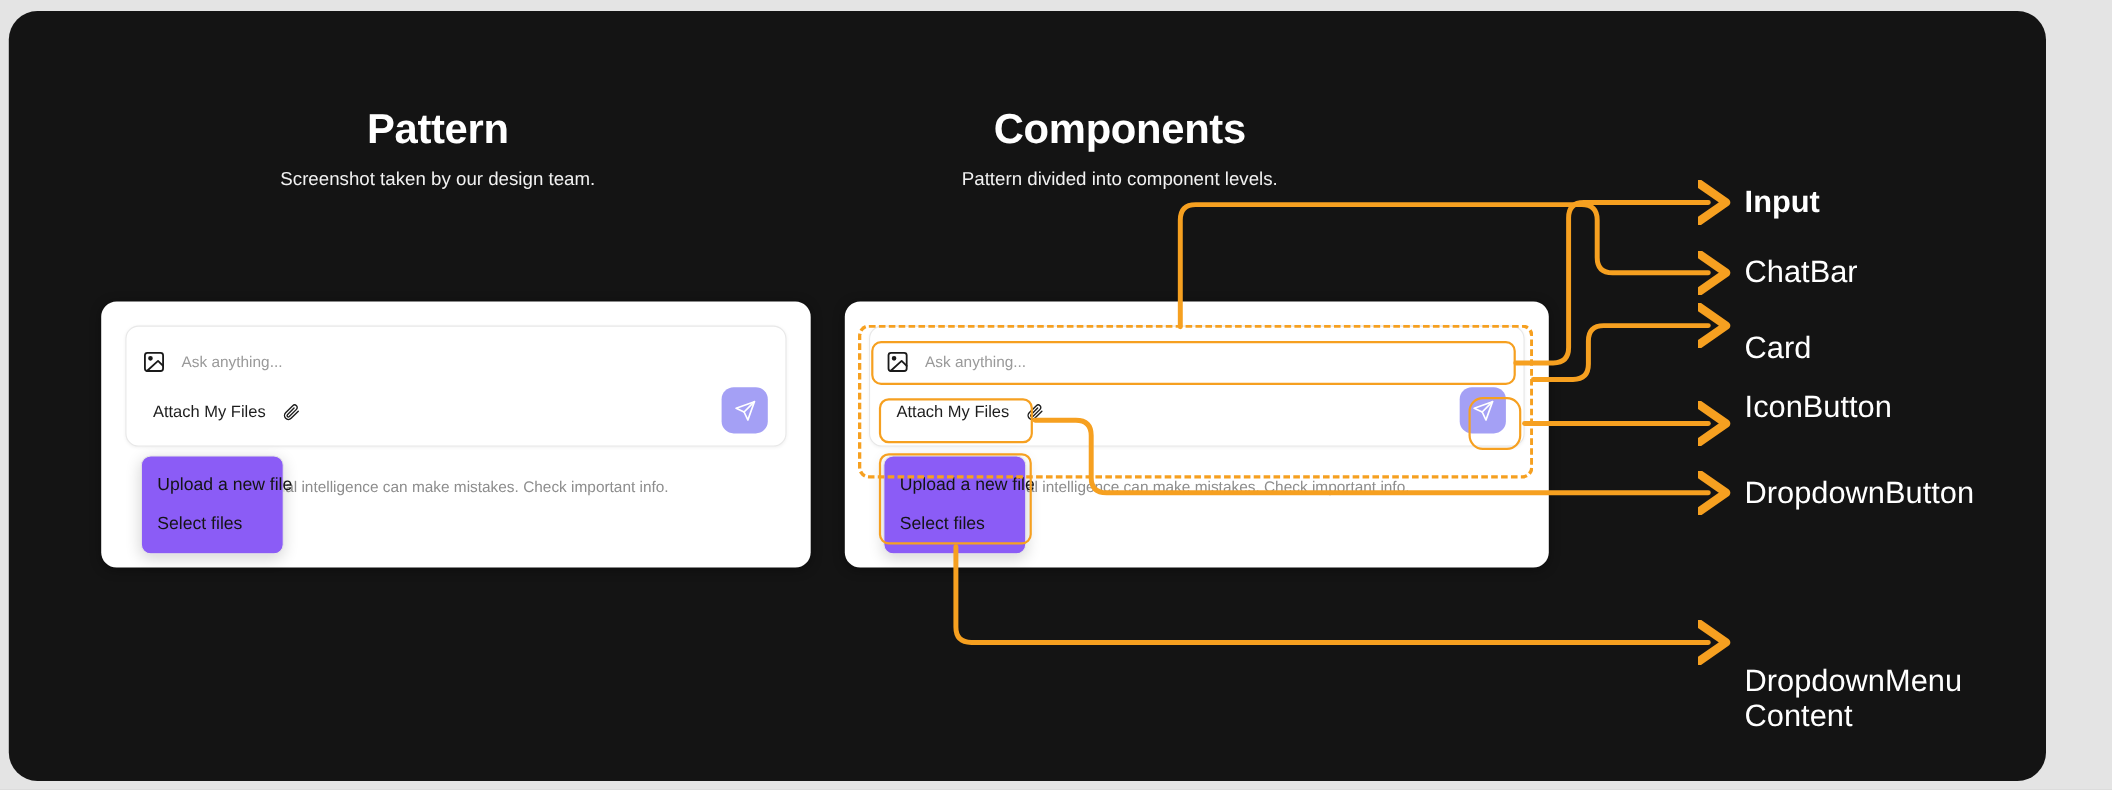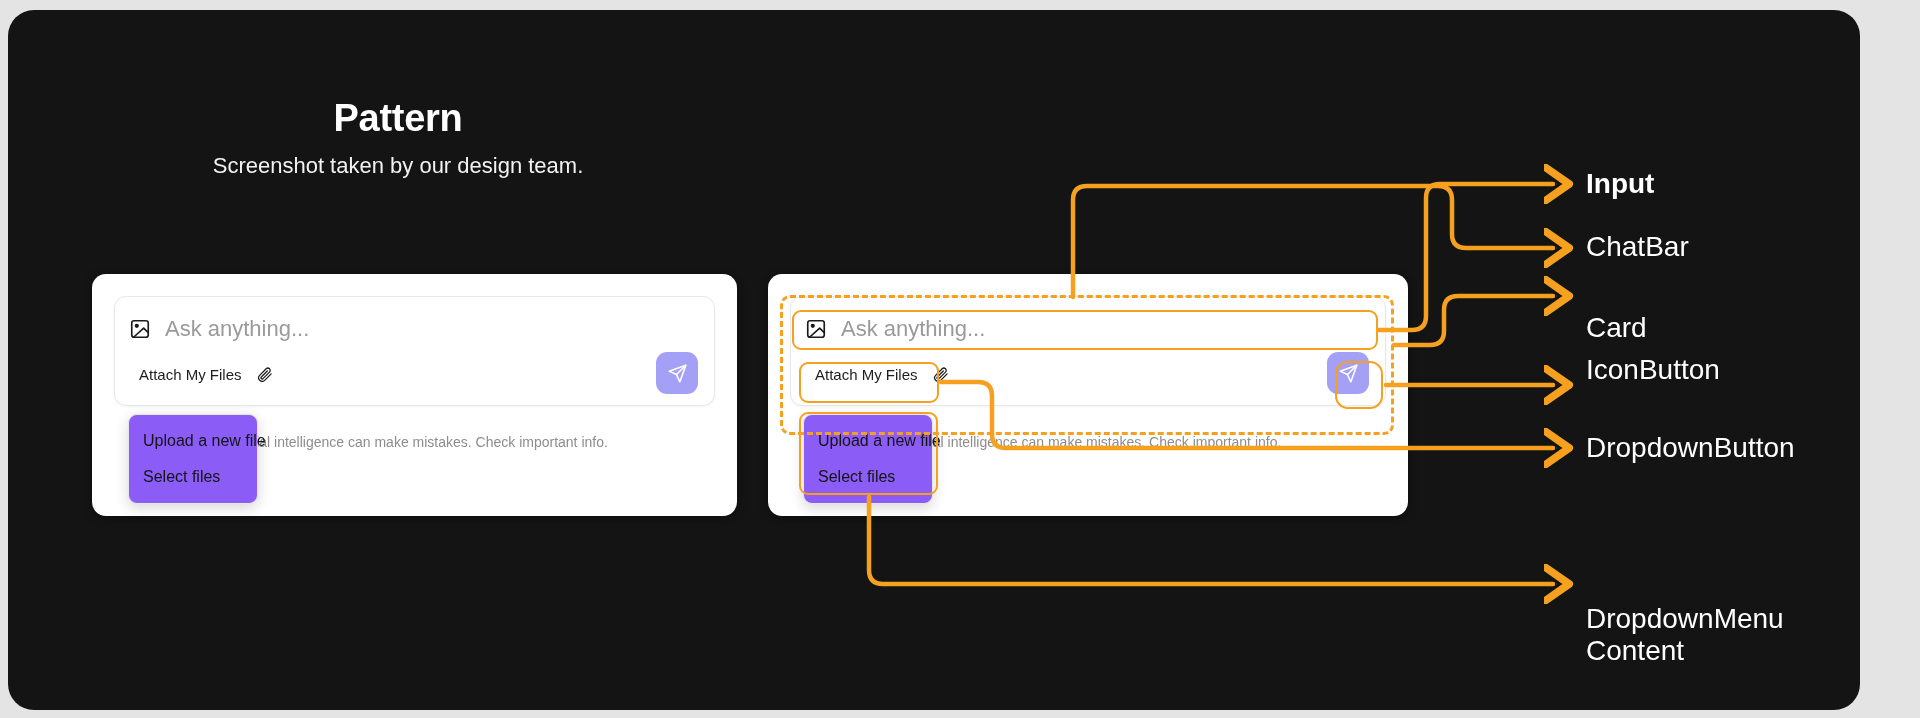--- a/index.html
+++ b/index.html
@@ -18,21 +18,21 @@
     overflow: hidden;
   }
 
   
   .col-head { position: absolute; text-align: center; }
   .col-title {
     font-size: 38px; font-weight: 700; color: #ffffff;
     letter-spacing: -0.3px; line-height: 1.1;
   }
   .col-sub {
-    font-size: 22px; font-weight: 400; color: #f2f2f2;
+    font-size: 17px; font-weight: 400; color: #f2f2f2;
     margin-top: 13px; line-height: 1.2; white-space: nowrap;
   }
   #head-pattern   { left: 40px;  top: 88px;  width: 700px; }
   #head-components{ left: 700px; top: 88px;  width: 620px; }
 
   
   .card {
     position: absolute;
     background: #ffffff;
     border-radius: 14px;
@@ -50,21 +50,21 @@
     border-radius: 12px;
     box-shadow: 0 1px 3px rgba(0,0,0,0.05);
   }
   .input-row {
     position: absolute; left: 14px; top: 12px; right: 14px; height: 40px;
     display: flex; align-items: center; gap: 14px;
     border-radius: 8px;
   }
   .img-icon { width: 22px; height: 22px; flex: 0 0 auto; color: #1a1a1a; }
   .placeholder {
-    font-size: 22px; color: #9a9a9a; font-weight: 400;
+    font-size: 14px; color: #9a9a9a; font-weight: 400;
     line-height: 1; white-space: nowrap;
   }
   .attach-btn {
     position: absolute; left: 14px; top: 62px;
     display: inline-flex; align-items: center; gap: 14px;
     padding: 6px 9px;
     font-size: 15px; color: #1d1d1d; font-weight: 400;
     background: transparent;
     border: 1px solid transparent;
     border-radius: 8px; white-space: nowrap;
@@ -129,37 +129,41 @@
   .label {
     position: absolute;
     color: #ffffff;
     font-size: 28px;
     line-height: 1.13;
     white-space: pre-line;
     left: 1578px;
   }
   #label-input        { top: 158px; font-weight: bold; }
   #label-chatbar      { top: 221px; }
-  #label-card         { top: 302px; }
+  #label-card         { top: 290px; }
   #label-iconbutton   { top: 344px; }
   #label-dropdownbtn  { top: 422px; }
   #label-ddmenucontent{ top: 549px; margin-top: 44px; }
 
   #connectors { position: absolute; left: 0; top: 0; width: 1904px; height: 700px; pointer-events: none; }
 </style>
 </head>
 <body>
 
 <div id="root">
 
   <div class="col-head" id="head-pattern">
     <div class="col-title">Pattern</div>
     <div class="col-sub">Screenshot taken by our design team.</div>
   </div>
 
+  <div class="col-head" id="head-components">
+    <div class="col-title">Components</div>
+    <div class="col-sub">Pattern divided into component levels.</div>
+  </div>
 
   <div class="card" id="card-left">
     <div class="chatbar">
       <div class="input-row">
         <span class="img-icon">
           <svg viewBox="0 0 24 24" fill="none" stroke="currentColor" stroke-width="1.8" stroke-linecap="round" stroke-linejoin="round" width="22" height="22">
             <rect x="3" y="3" width="18" height="18" rx="2.5"></rect>
             <circle cx="8.5" cy="8.5" r="1.4" fill="currentColor"></circle>
             <path d="M21 16l-5-5L5 21"></path>
           </svg>

